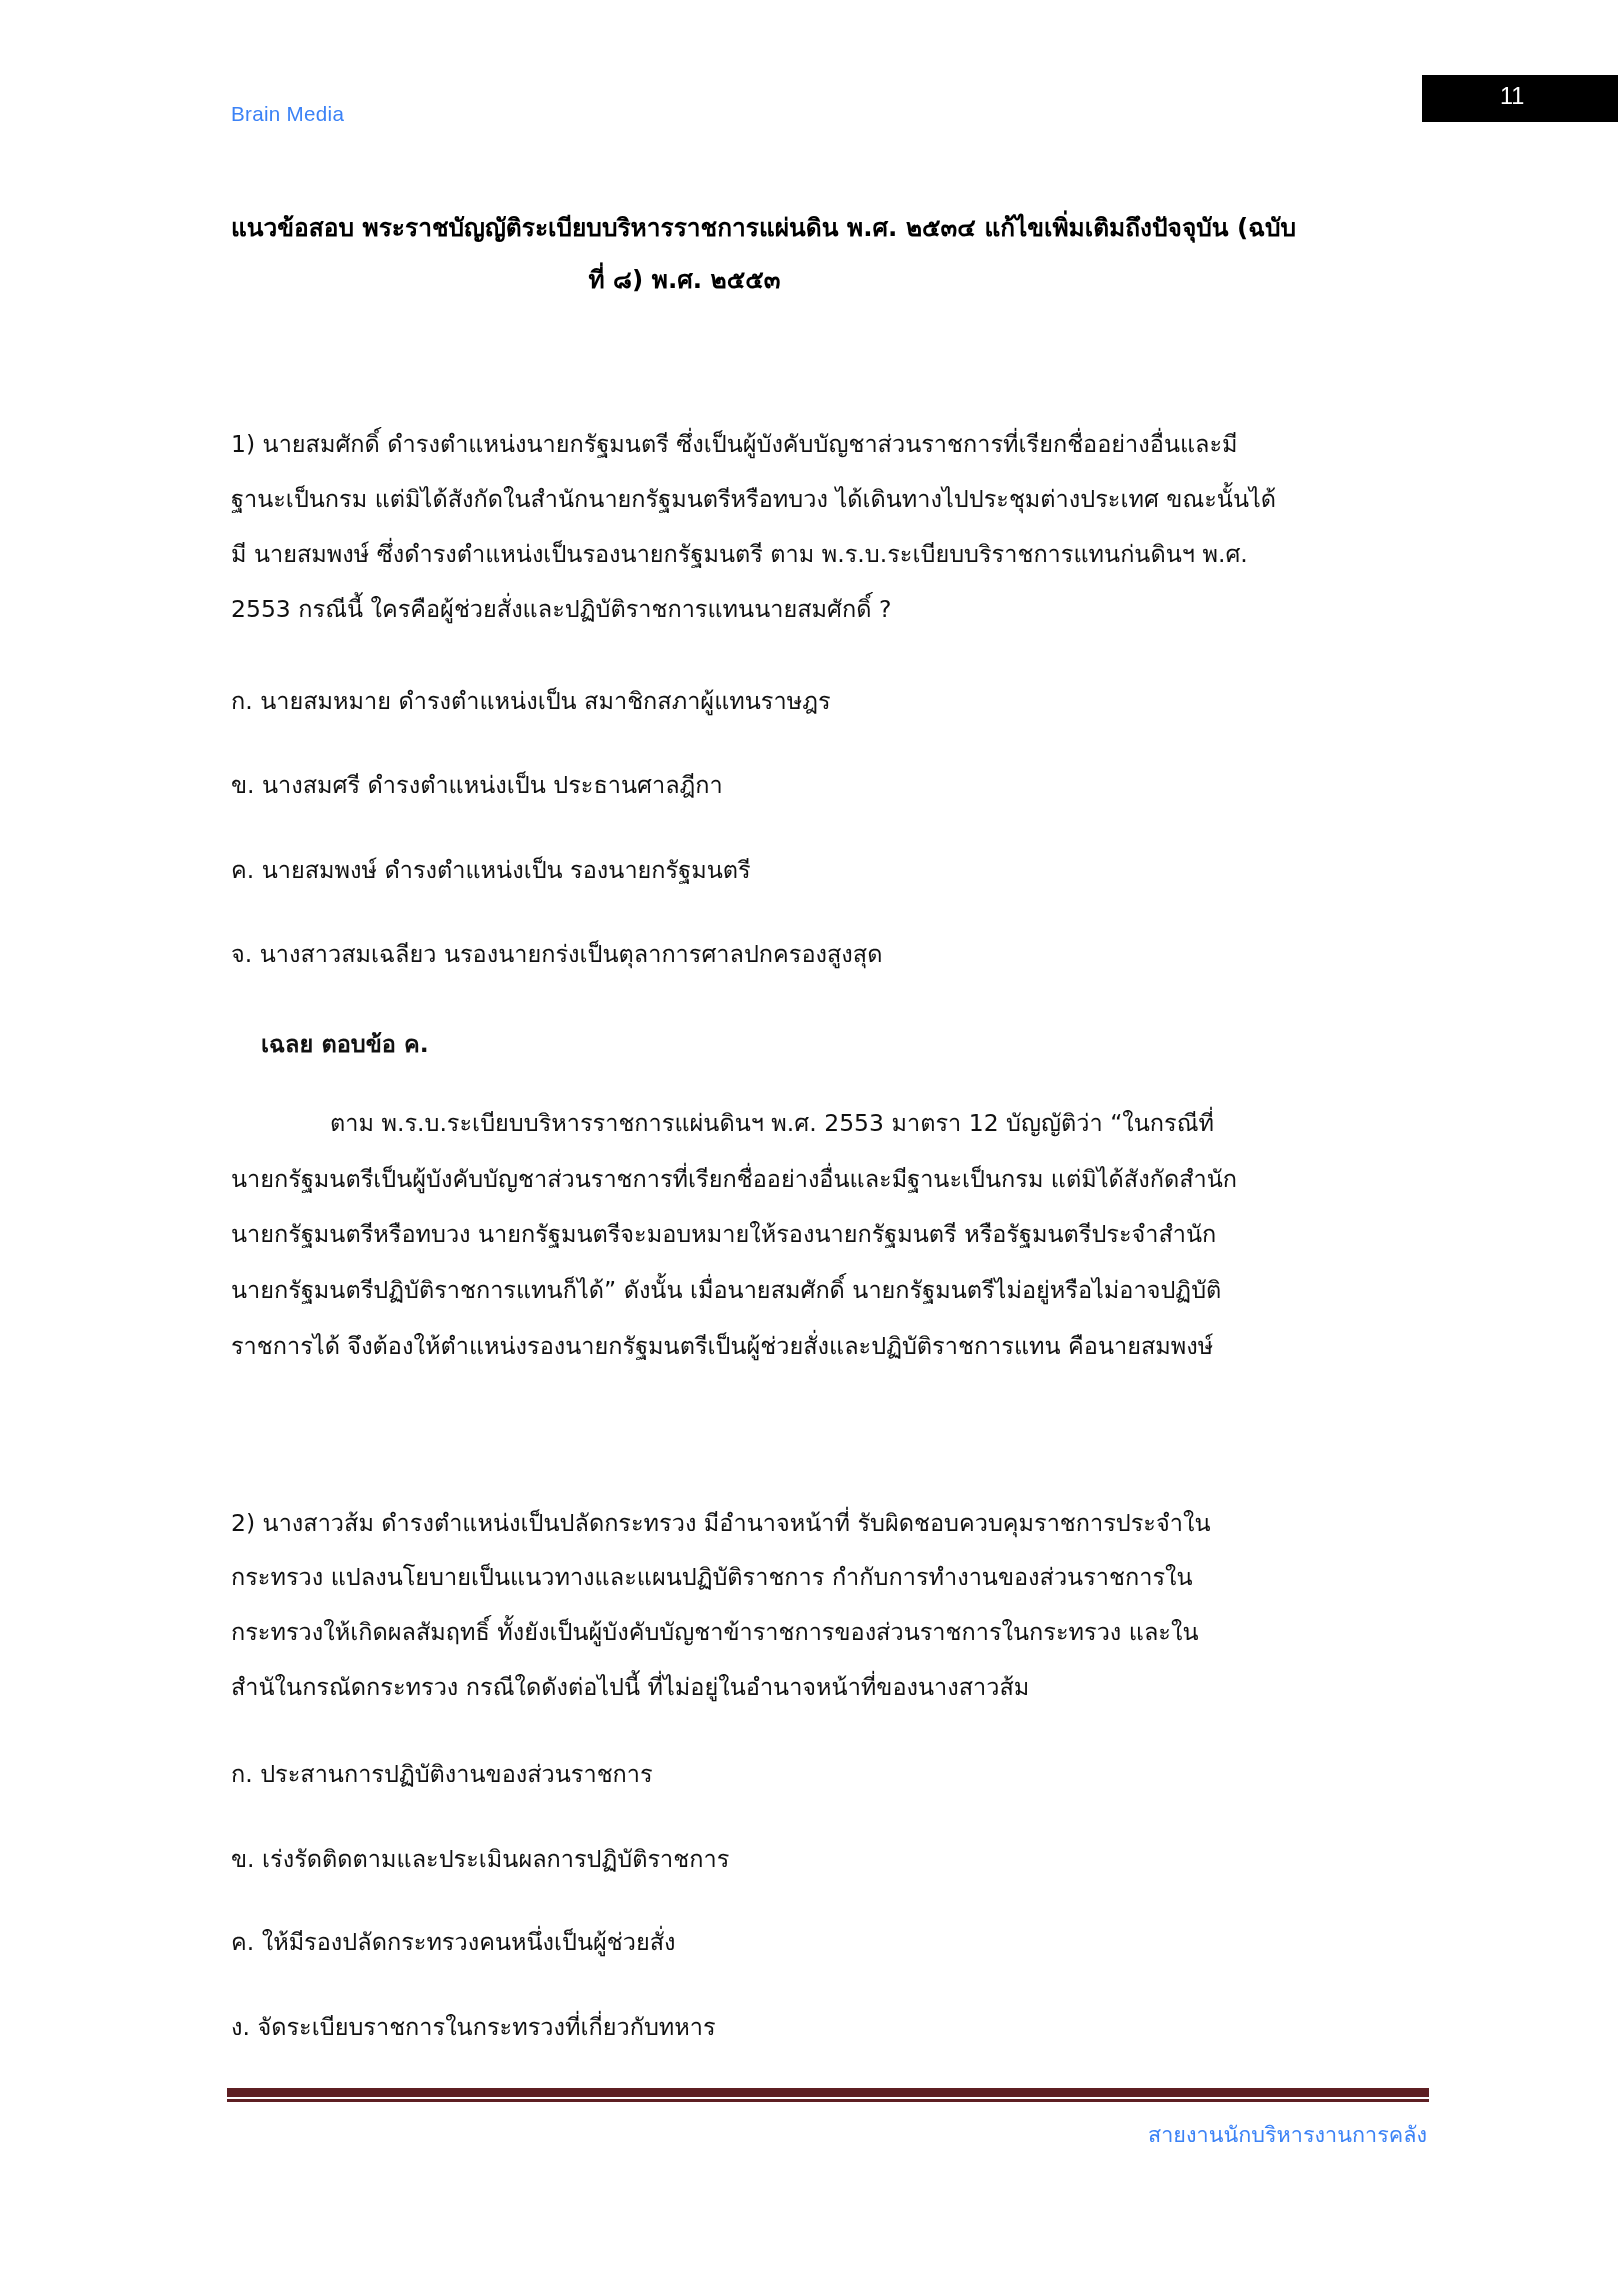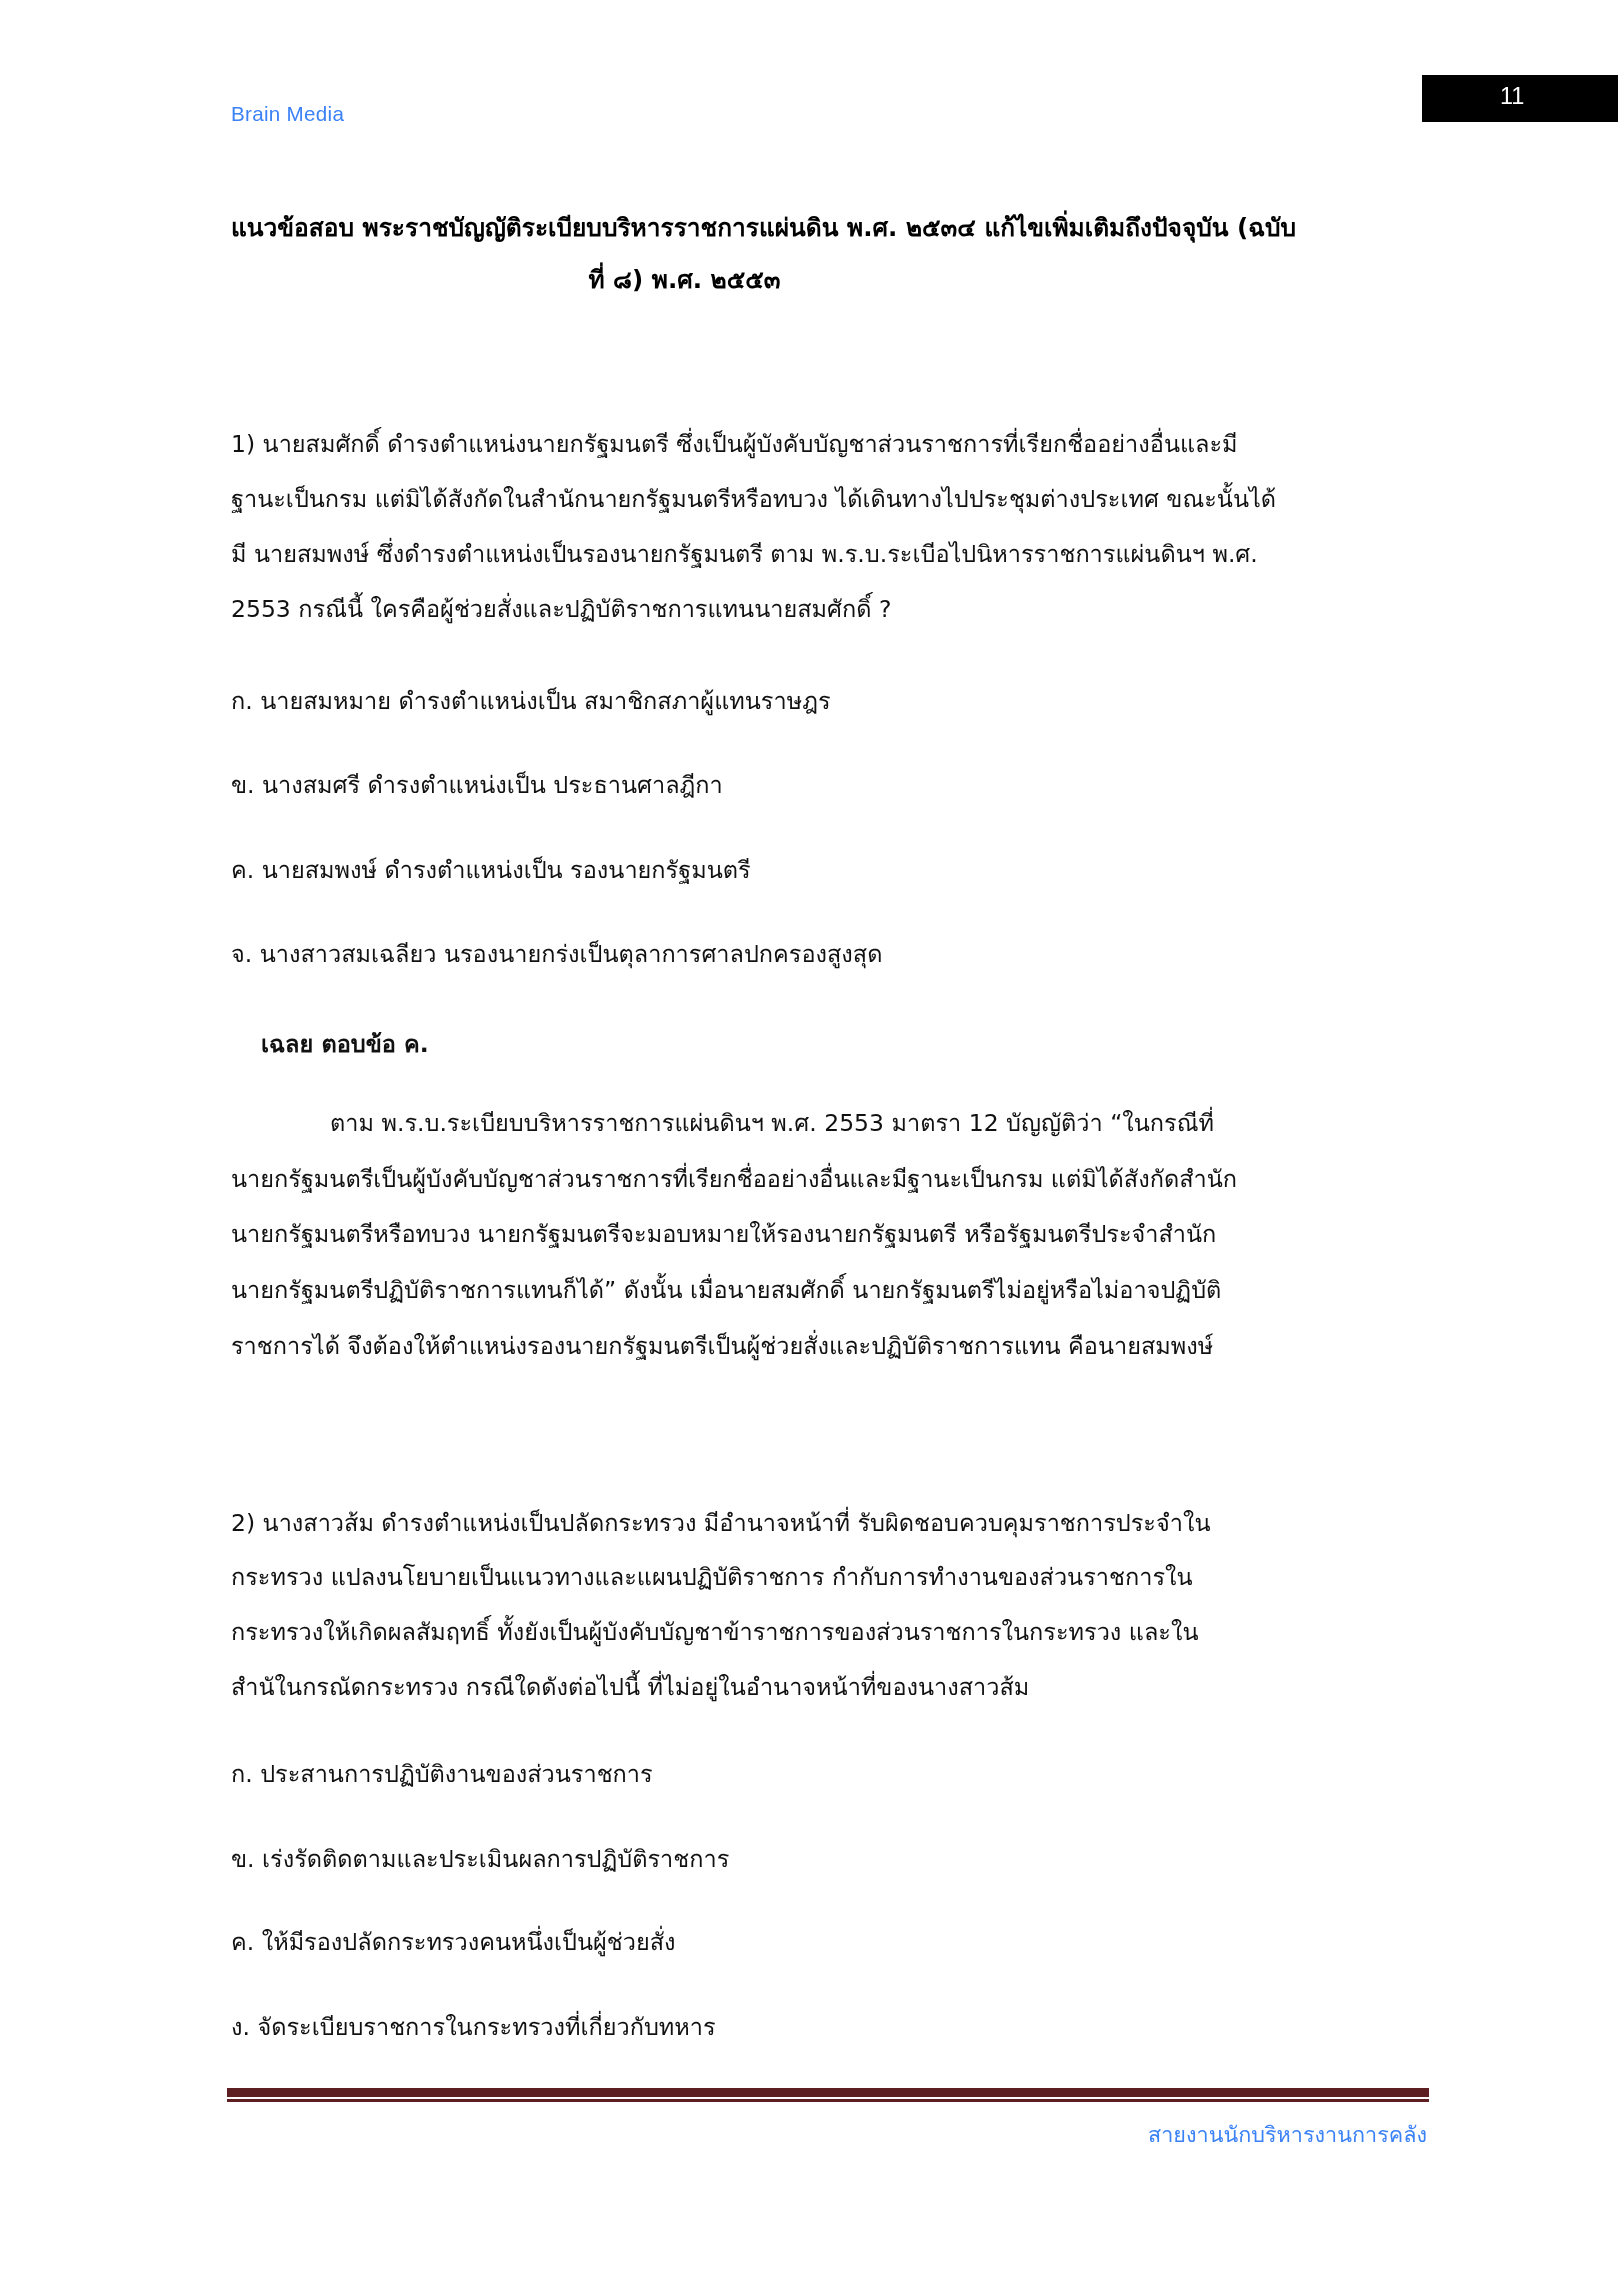--- a/index.html
+++ b/index.html
@@ -45,21 +45,21 @@
 <div class="abs page-number-box">
   <span class="page-number">11</span>
 </div>
 
 <div class="abs title-line t1">แนวข้อสอบ พระราชบัญญัติระเบียบบริหารราชการแผ่นดิน พ.ศ. ๒๕๓๔ แก้ไขเพิ่มเติมถึงปัจจุบัน (ฉบับ</div>
 <div class="abs title-line t2">ที่ ๘) พ.ศ. ๒๕๕๓</div>
 
 <div>
   <div class="abs body-line" style="top:425px;text-align:center;">1) นายสมศักดิ์ ดำรงตำแหน่งนายกรัฐมนตรี ซึ่งเป็นผู้บังคับบัญชาส่วนราชการที่เรียกชื่ออย่างอื่นและมี</div>
   <div class="abs body-line" style="top:480px;">ฐานะเป็นกรม แต่มิได้สังกัดในสำนักนายกรัฐมนตรีหรือทบวง ได้เดินทางไปประชุมต่างประเทศ ขณะนั้นได้</div>
-  <div class="abs body-line" style="top:535px;">มี นายสมพงษ์ ซึ่งดำรงตำแหน่งเป็นรองนายกรัฐมนตรี ตาม พ.ร.บ.ระเบีอไปนิหารราชการแผ่นดินฯ พ.ศ.</div>
+  <div class="abs body-line" style="top:535px;">มี นายสมพงษ์ ซึ่งดำรงตำแหน่งเป็นรองนายกรัฐมนตรี ตาม พ.ร.บ.ระเบียบบริราชการแทนก่นดินฯ พ.ศ.</div>
   <div class="abs body-line" style="top:590px;">2553 กรณีนี้ ใครคือผู้ช่วยสั่งและปฏิบัติราชการแทนนายสมศักดิ์ ?</div>
 
   <div class="abs body-line" style="top:682px;">ก. นายสมหมาย ดำรงตำแหน่งเป็น สมาชิกสภาผู้แทนราษฎร</div>
   <div class="abs body-line" style="top:766px;">ข. นางสมศรี ดำรงตำแหน่งเป็น ประธานศาลฎีกา</div>
   <div class="abs body-line" style="top:851px;">ค. นายสมพงษ์ ดำรงตำแหน่งเป็น รองนายกรัฐมนตรี</div>
   <div class="abs body-line" style="top:935px;">จ. นางสาวสมเฉลียว นรองนายกร่งเป็นตุลาการศาลปกครองสูงสุด</div>
 
   <div class="abs body-line bold" style="top:1025px;">เฉลย ตอบข้อ ค.</div>
 
   <div class="abs body-line indent" style="top:1104px;">ตาม พ.ร.บ.ระเบียบบริหารราชการแผ่นดินฯ พ.ศ. 2553 มาตรา  12 บัญญัติว่า “ในกรณีที่</div>

